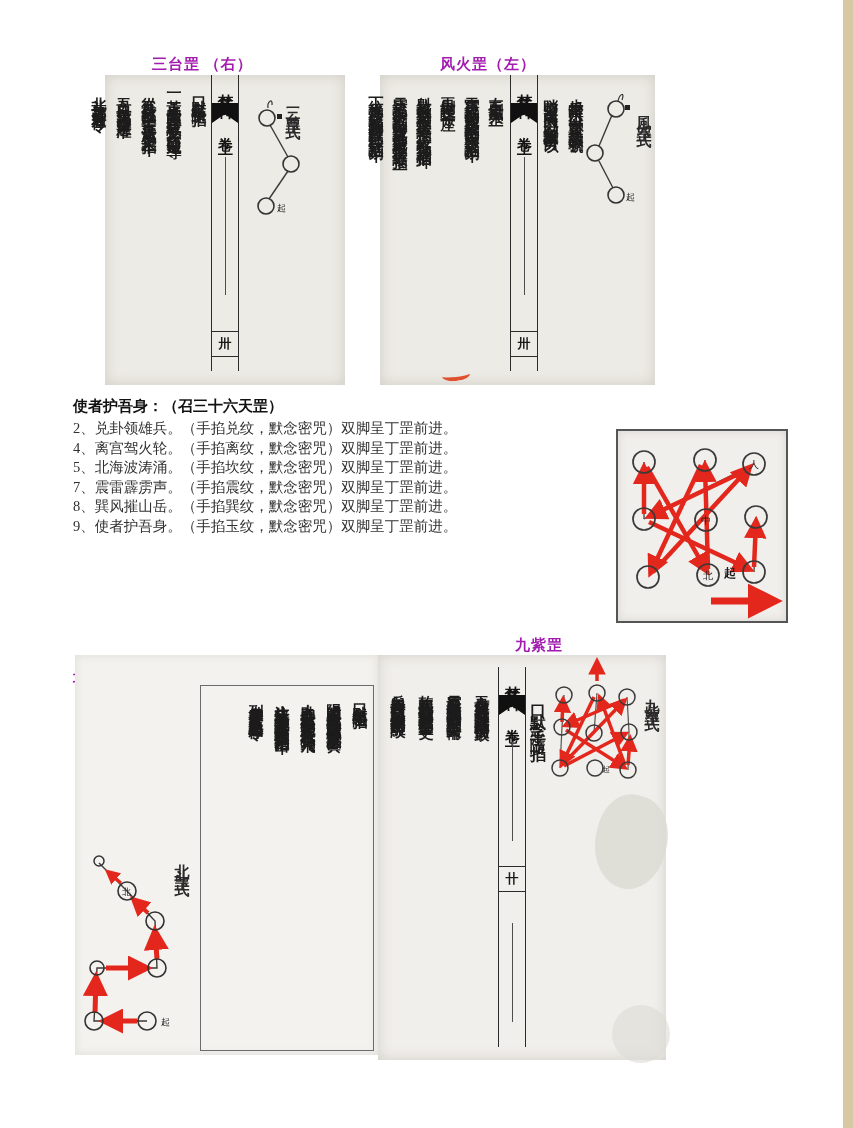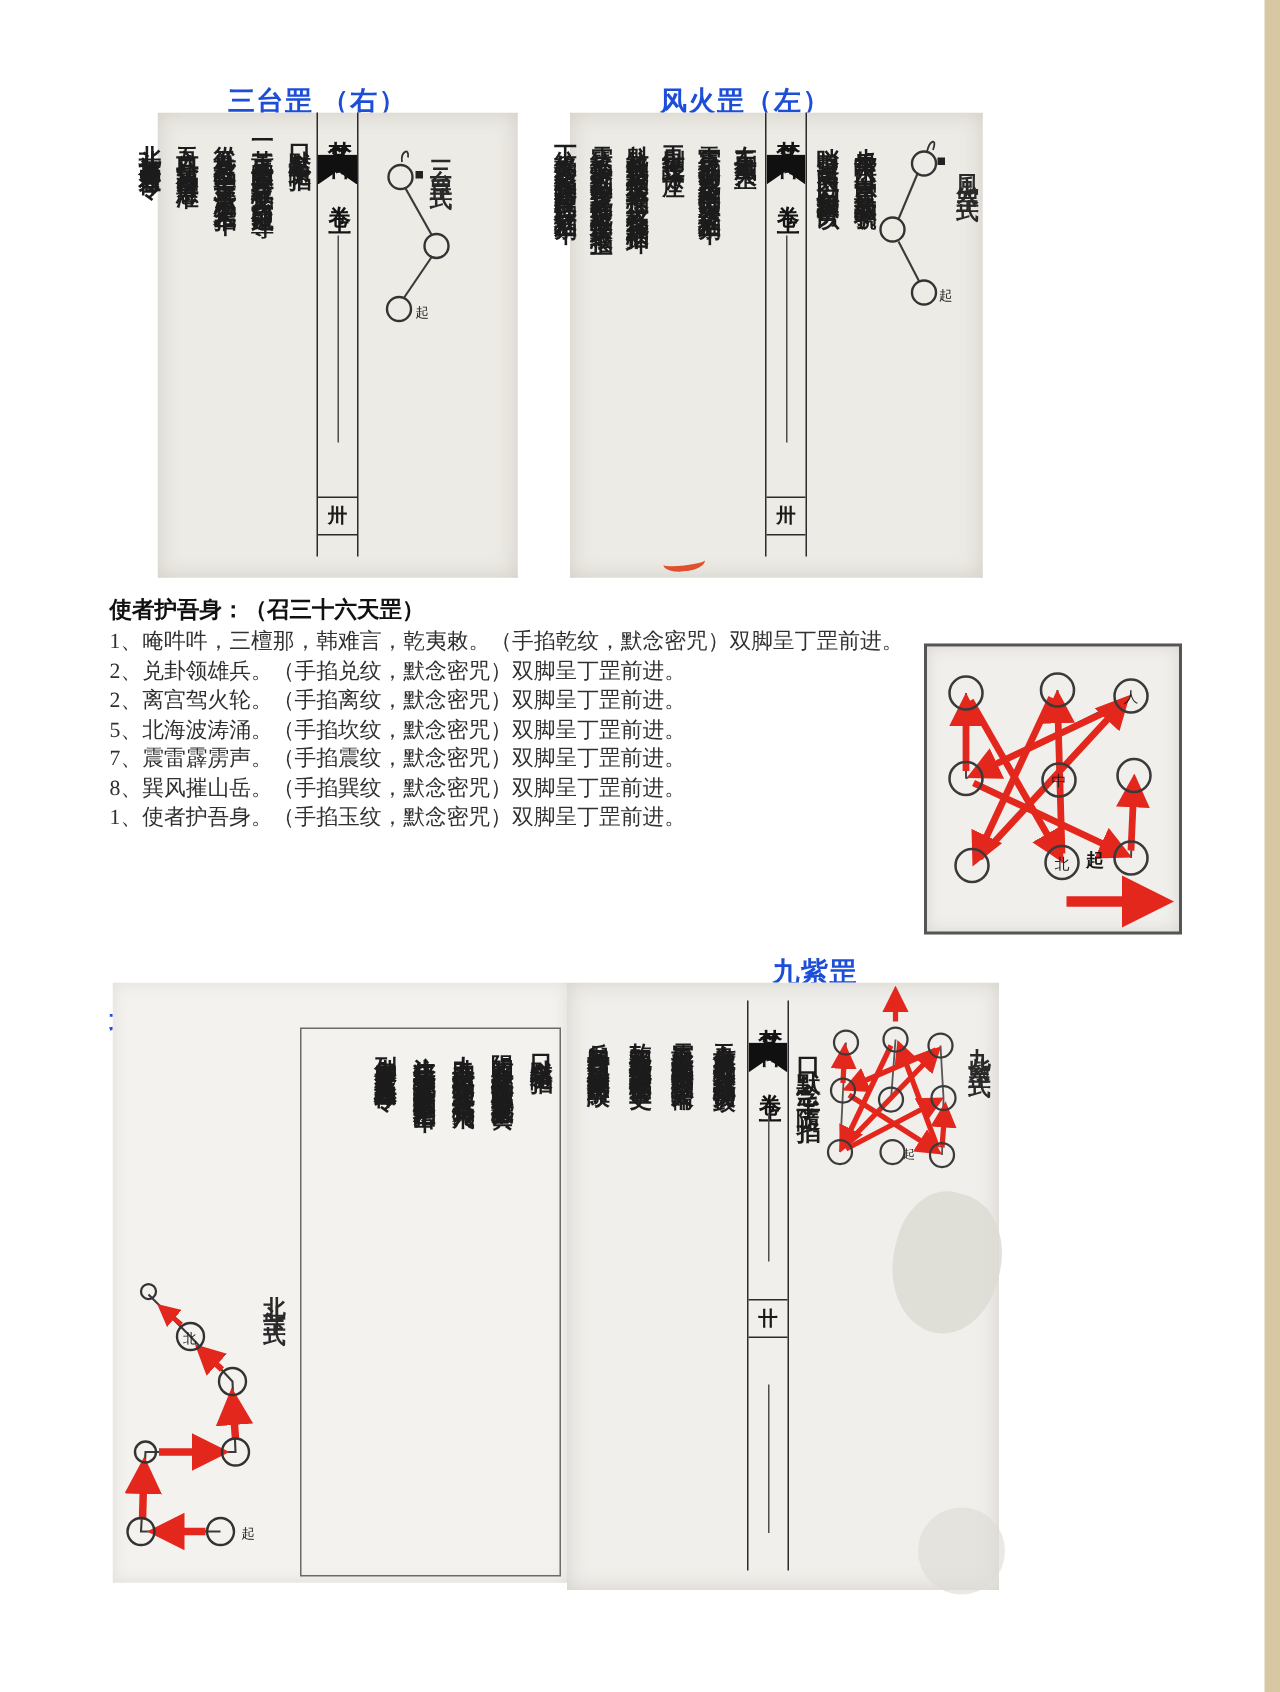--- a/index.html
+++ b/index.html
@@ -1,20 +1,20 @@
 <!DOCTYPE html>
 <html><head>
 <meta charset="utf-8">
 <style>
   html,body{margin:0;padding:0;}
   body{width:853px;height:1128px;background:#ffffff;position:relative;overflow:hidden;
        font-family:"Liberation Serif","DejaVu Serif",serif;}
   .abs{position:absolute;}
   .edge{right:0;top:0;width:10px;height:1128px;background:#d8c7a3;}
-  .h-title{font-size:18px;font-weight:bold;color:#1d4ed8;letter-spacing:1px;white-space:nowrap;}
+  .h-title{font-size:15px;font-weight:bold;color:#a21caf;letter-spacing:1px;white-space:nowrap;}
   
   .scan{background:#edebe5;box-shadow:inset 0 0 14px rgba(120,115,105,.25);}
   .scan-light{background:#f4f2ee;box-shadow:inset 0 0 10px rgba(130,125,115,.18);}
   .cols{display:flex;flex-direction:row-reverse;align-items:flex-start;}
   .vcol{writing-mode:vertical-rl;text-orientation:upright;font-weight:bold;color:#1c1c1c;
         font-size:15px;letter-spacing:3px;line-height:21px;white-space:nowrap;}
   .vlabel{writing-mode:vertical-rl;text-orientation:upright;font-weight:bold;color:#2a2a2a;
         font-size:15px;letter-spacing:6px;white-space:nowrap;}
   
   .spine{display:flex;flex-direction:column;align-items:center;border-left:1.5px solid #2b2b2b;
@@ -110,27 +110,26 @@
     <circle cx="34" cy="108" r="8" stroke="#333" fill="none" stroke-width="1.6"></circle>
     <rect x="43" y="18" width="5" height="5" fill="#222"></rect>
     <text x="44" y="113" font-size="9" fill="#1a1a1a">起</text>
   </svg>
   <div class="abs vlabel" style="left:254px;top:28px;">風火罡式</div>
   <div class="abs redmark" style="left:62px;top:294px;width:28px;height:8px;"></div>
 </div>
 
 <div class="abs" style="left:73px;top:397px;width:560px;">
   <div class="typed-heading">使者护吾身：（召三十六天罡）</div>
-  <div class="typed">1、唵吽吽，三檀那，韩难言，乾夷敕。（手掐乾纹，默念密咒）双脚呈丁罡前进。</div>
   <div class="typed">2、兑卦领雄兵。（手掐兑纹，默念密咒）双脚呈丁罡前进。</div>
-  <div class="typed">2、离宫驾火轮。（手掐离纹，默念密咒）双脚呈丁罡前进。</div>
+  <div class="typed">4、离宫驾火轮。（手掐离纹，默念密咒）双脚呈丁罡前进。</div>
   <div class="typed">5、北海波涛涌。（手掐坎纹，默念密咒）双脚呈丁罡前进。</div>
   <div class="typed">7、震雷霹雳声。（手掐震纹，默念密咒）双脚呈丁罡前进。</div>
   <div class="typed">8、巽风摧山岳。（手掐巽纹，默念密咒）双脚呈丁罡前进。</div>
-  <div class="typed">1、使者护吾身。（手掐玉纹，默念密咒）双脚呈丁罡前进。</div>
+  <div class="typed">9、使者护吾身。（手掐玉纹，默念密咒）双脚呈丁罡前进。</div>
 </div>
 
 <div class="abs diagram-box" style="left:616px;top:429px;width:168px;height:190px;">
   <svg width="168" height="190" viewBox="0 0 168 190">
     <line x1="136" y1="33" x2="26" y2="88" stroke="#444" stroke-width="1.3"></line>
     <line x1="87" y1="29" x2="90" y2="144" stroke="#444" stroke-width="1.3"></line>
     <line x1="26" y1="31" x2="26" y2="88" stroke="#444" stroke-width="1.3"></line>
     <line x1="138" y1="86" x2="136" y2="141" stroke="#444" stroke-width="1.3"></line>
     <line x1="26" y1="83" x2="26" y2="37" stroke="#e3271c" stroke-width="4.5" marker-end="url(#ar)"></line>
     <line x1="29" y1="36" x2="88" y2="139" stroke="#e3271c" stroke-width="4.5" marker-end="url(#ar)"></line>

